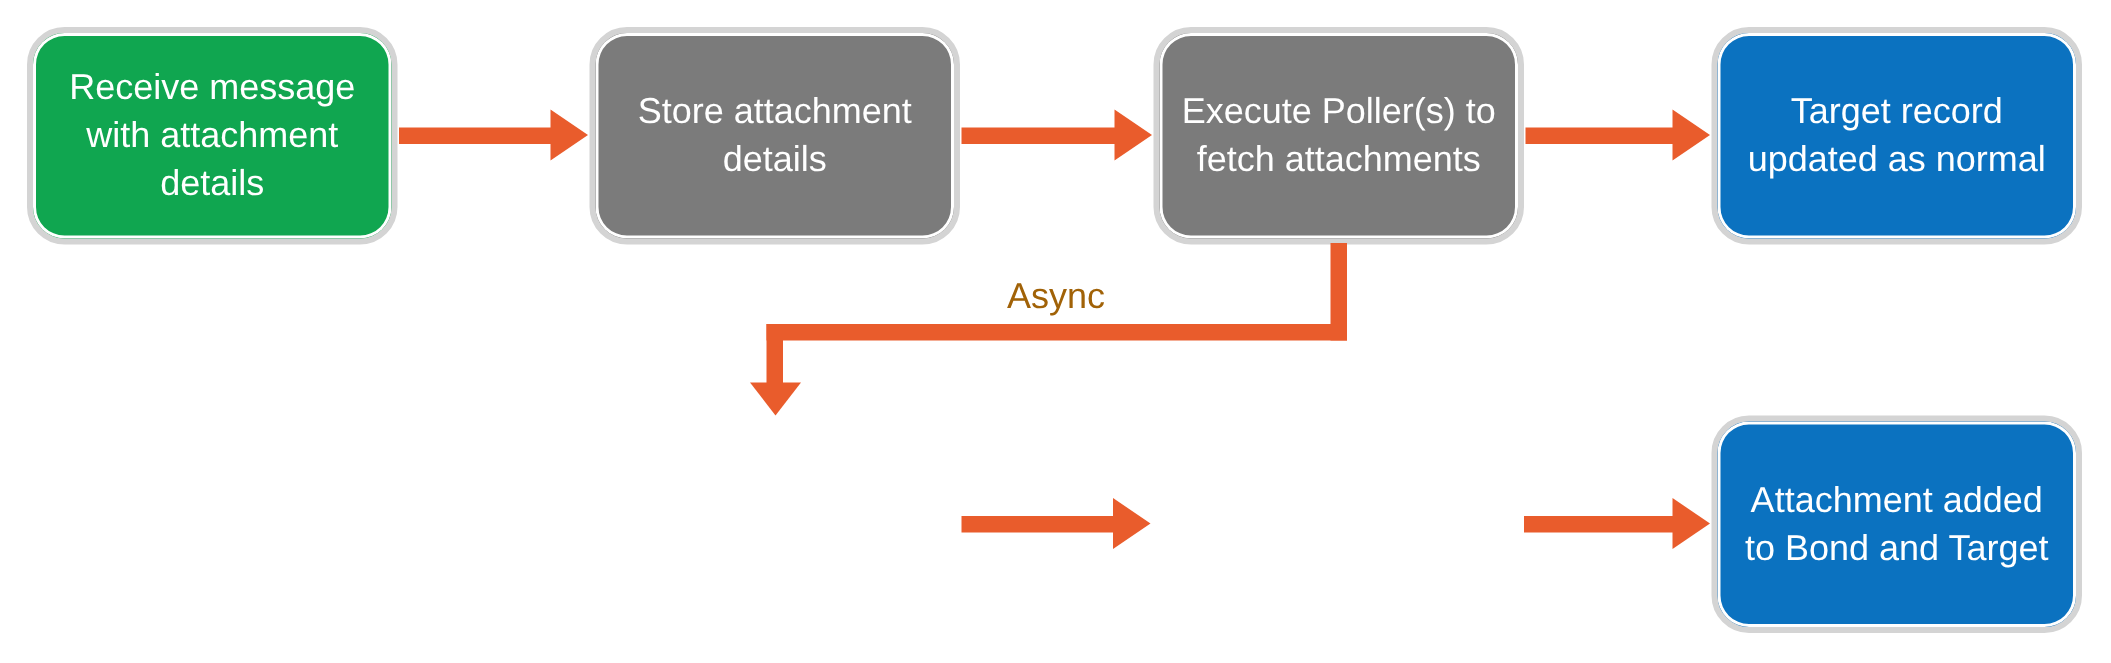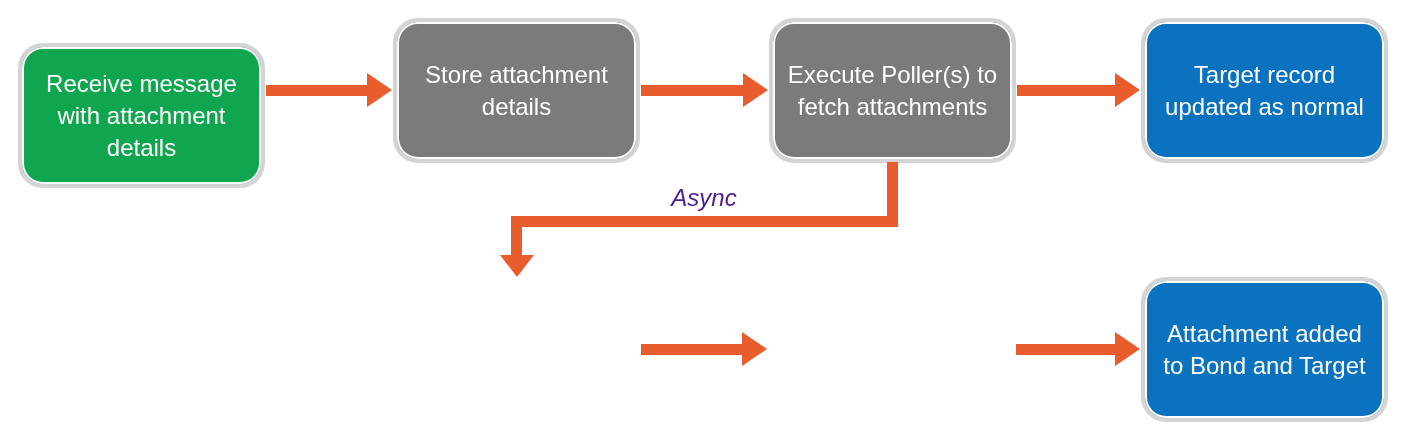--- a/index.html
+++ b/index.html
@@ -28,21 +28,21 @@
     align-items: center;
     justify-content: center;
     text-align: center;
   }
   .node .node-label {
     color: #ffffff;
     font-size: 24px;
     line-height: 32px;
     white-space: pre-line;
   }
-  .node.green { background: var(--c-green, #10A650); margin-top: 25px; }
+  .node.green { background: var(--c-green, #10A650); }
   .node.gray  { background: var(--c-gray,  #7B7B7B); }
   .node.blue  { background: var(--c-blue,  #0B72C0); }
 
   
   .n1 { left: 18px;   top: 18px;  }
   .n2 { left: 393px;  top: 18px;  }
   .n3 { left: 769px;  top: 18px;  }
   .n4 { left: 1141px; top: 18px; align-items: center;  }
   .n5 { left: 393px;  top: 277px; }
   .n6 { left: 768px;  top: 277px; }
@@ -98,22 +98,21 @@
 
   
   .async-label {
     position: absolute;
     left: 604px;
     top: 183px;
     width: 200px;
     text-align: center;
     font-size: 24px;
     line-height: 30px;
-    font-style: italic;
-    color: #4c1d95;
+    color: #a16207;
   }
 </style>
 </head>
 <body>
 
 <div class="canvas">
 
   <div class="node green n1">
     <span class="node-label">Receive message
 with attachment

